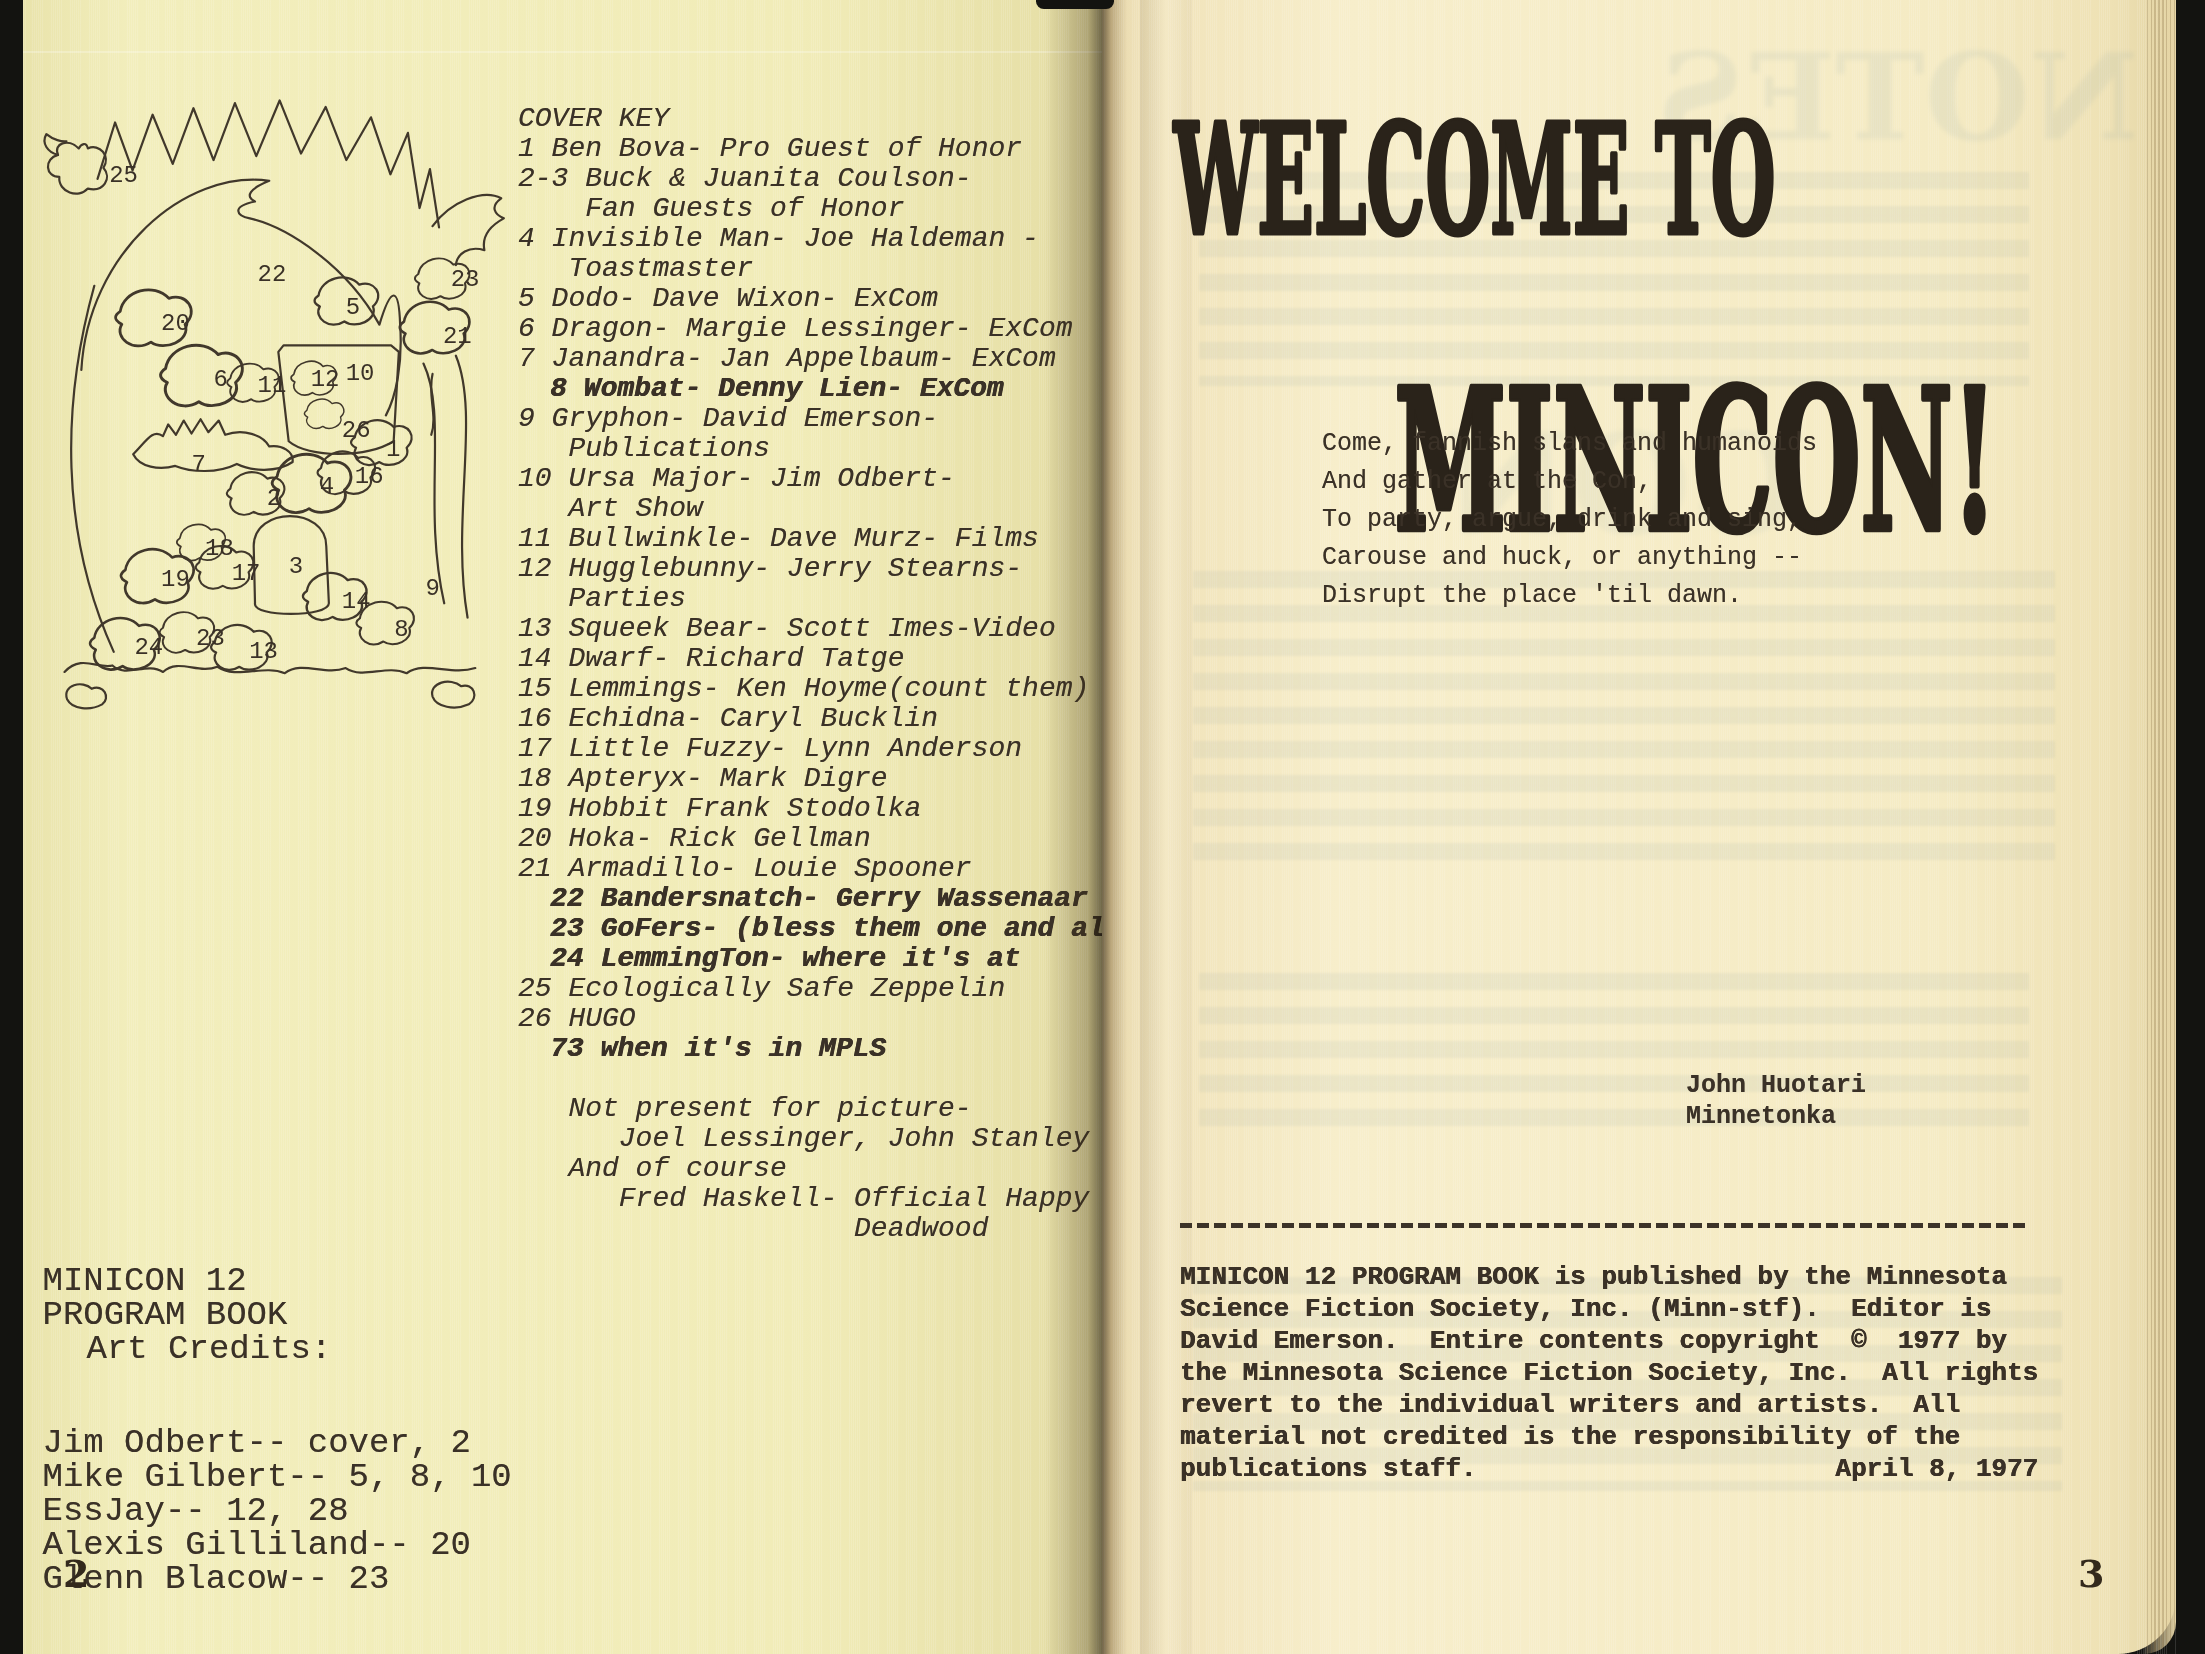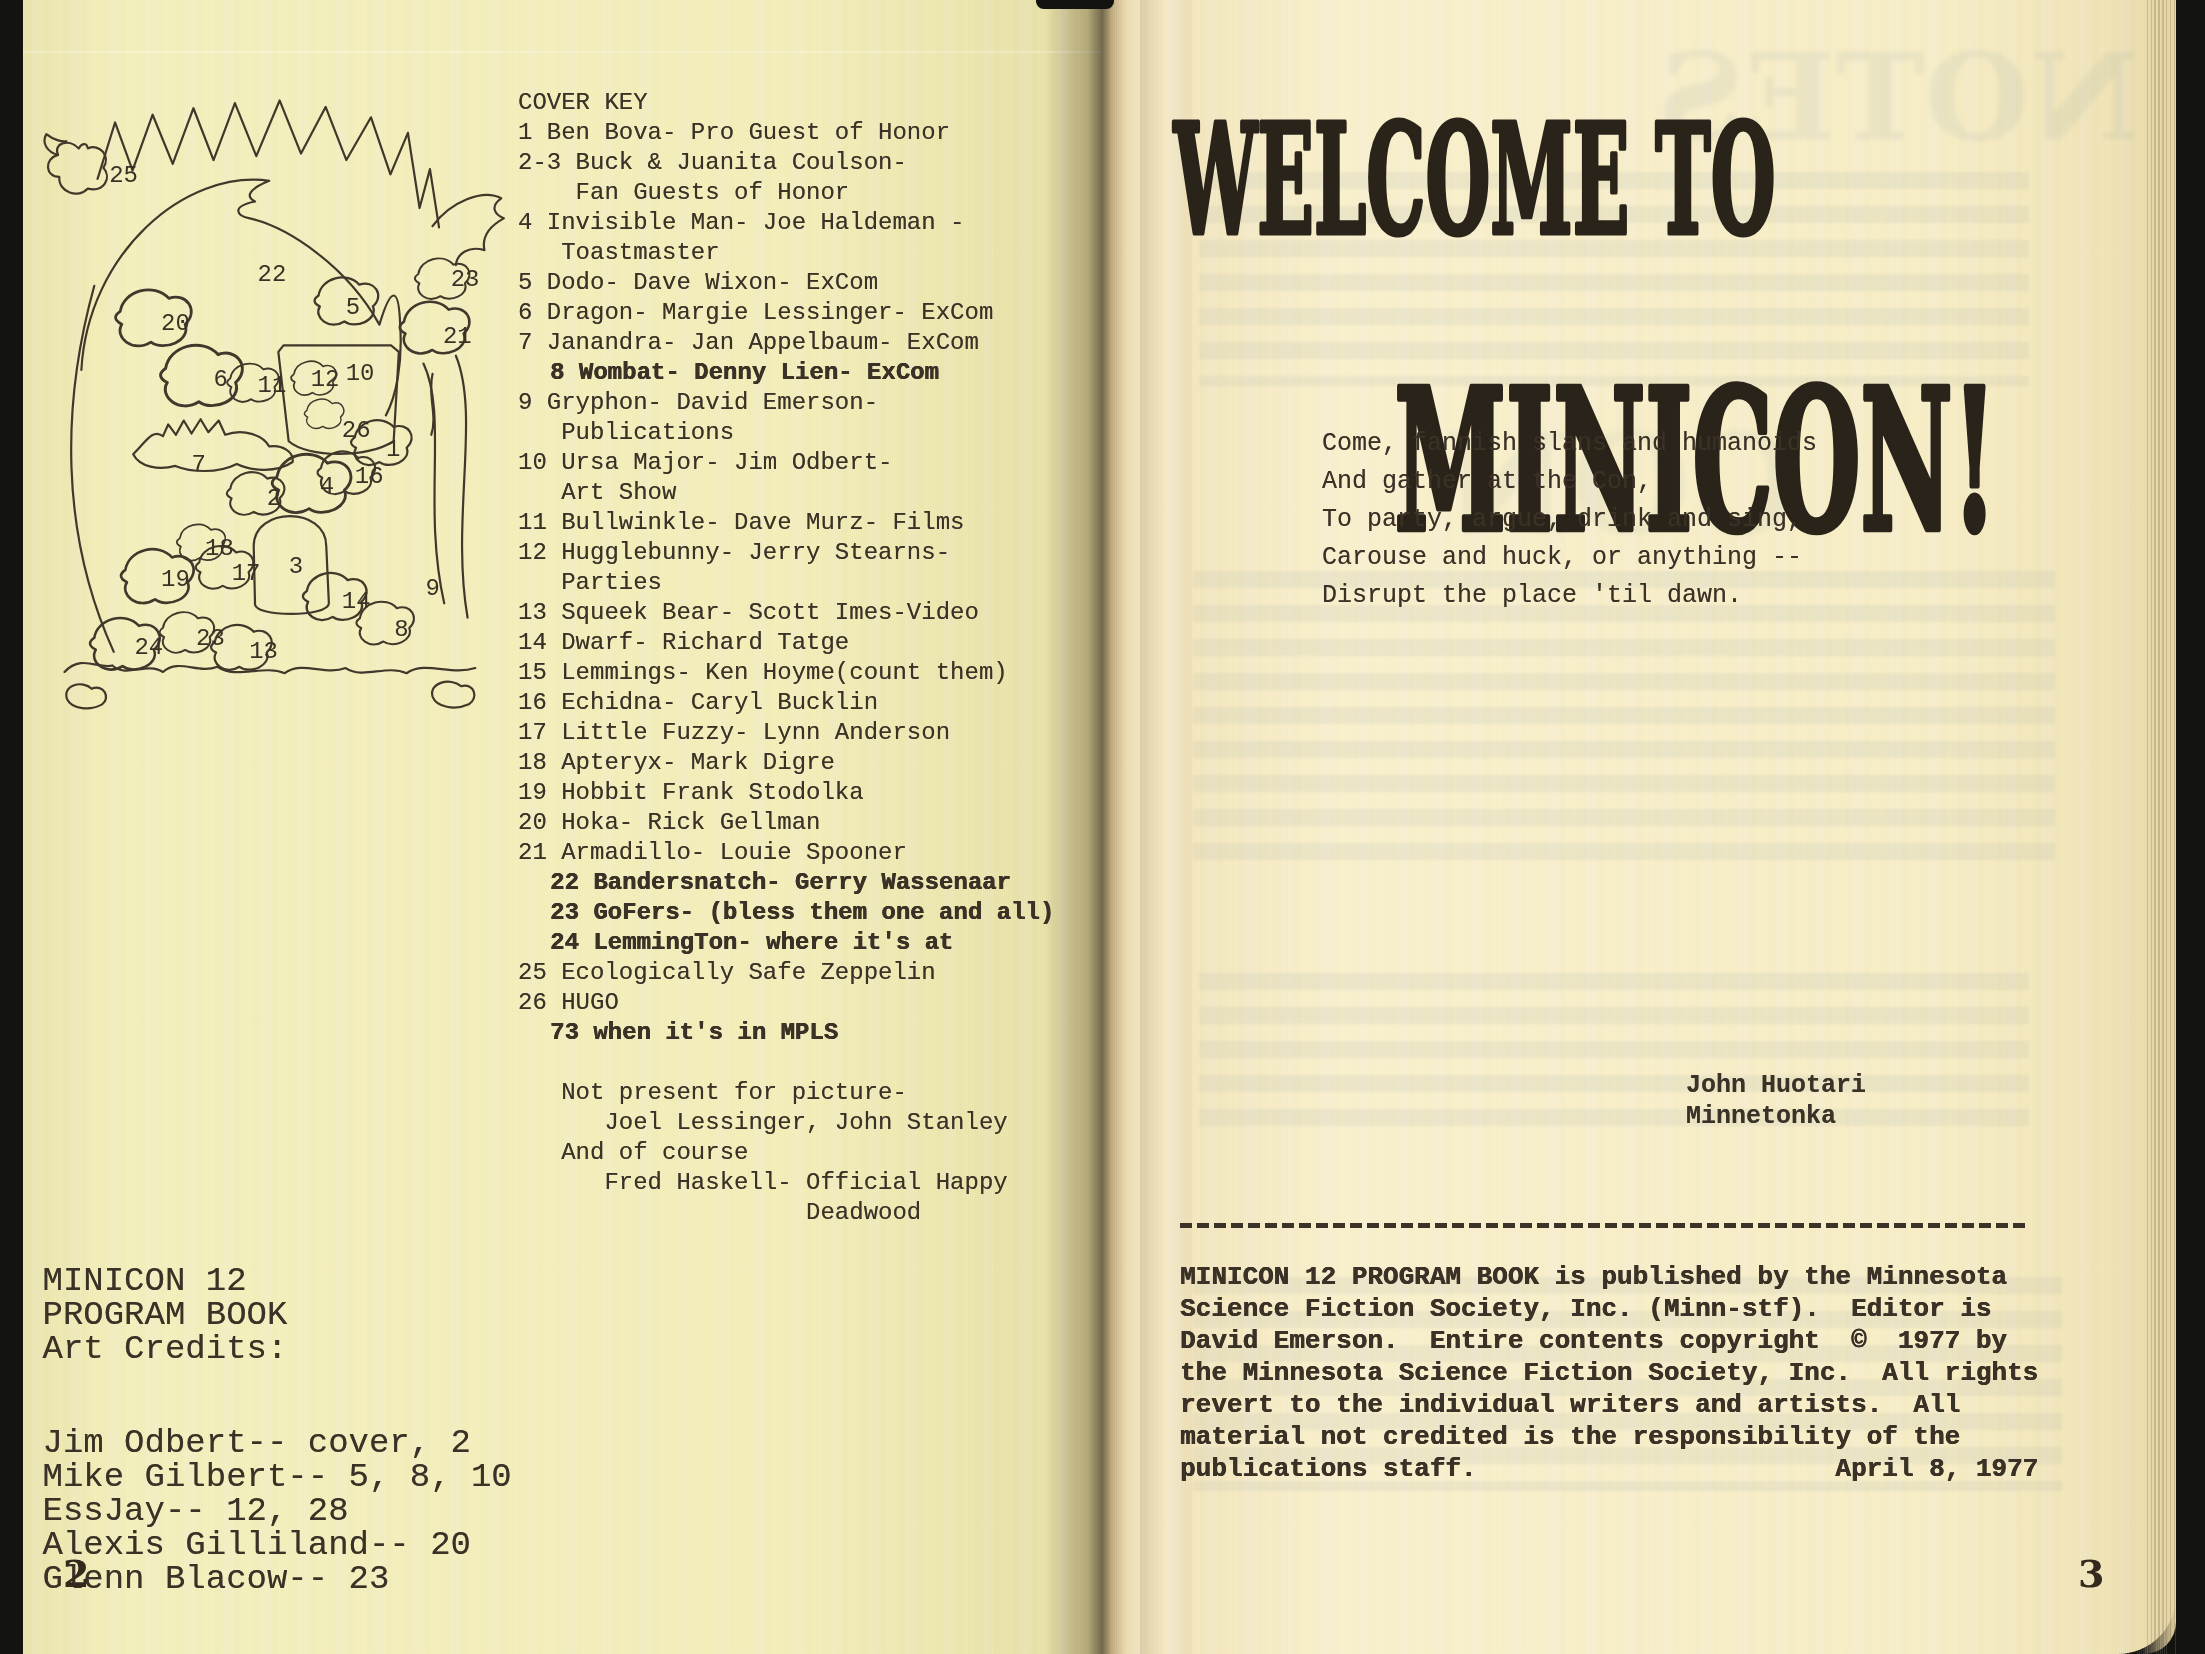--- a/index.html
+++ b/index.html
@@ -17,25 +17,25 @@
         background:repeating-linear-gradient(90deg,rgba(0,0,0,0) 0 2.6px,rgba(125,100,55,.28) 2.6px 3.9px),
                    linear-gradient(90deg,rgba(244,230,190,.1),#e6d5a6);}
   .gutter{position:absolute;top:0;left:1045px;width:114px;height:1654px;pointer-events:none;
         background:linear-gradient(90deg,rgba(60,45,18,0) 0%,rgba(60,45,18,.28) 38%,rgba(25,18,6,.55) 50%,
                    rgba(80,60,30,.25) 58%,rgba(255,250,225,.18) 72%,rgba(60,45,18,0) 100%);}
   .crease{position:absolute;left:0;top:51px;width:100%;height:1.9px;background:rgba(255,255,255,.5);opacity:.5;}
   .fold-shadow{position:absolute;left:38px;top:0;width:52px;height:100%;pointer-events:none;
         background:linear-gradient(90deg,rgba(95,72,36,.16),rgba(255,252,235,.22),rgba(95,72,36,.05));}
 
   .tw{position:absolute;color:#3a3127;white-space:pre;text-shadow:0 0 0.6px rgba(58,49,39,.55);}
-  .key{left:495px;top:88px;font-size:24px;line-height:30px;}
+  .key{left:495px;top:104px;font-size:28px;line-height:30px;font-style:italic;}
   .kline{white-space:pre;}
   .dbl{font-weight:bold;text-shadow:0.5px 0 0 currentColor,0 0 0.6px rgba(40,32,22,.8);margin-left:32px;}
   .credits{left:19.5px;top:1264px;font-size:34px;line-height:34px;}
-  .cline:nth-child(3){margin-bottom:60px;}
+  .cline:nth-child(3){margin-bottom:60px;margin-left:44px;}
   .pagenum{position:absolute;font-family:"DejaVu Serif","Liberation Serif",serif;font-weight:bold;
         font-size:38px;color:#33291c;}
   .left-num{left:40px;top:1551px;}
   .right-num{left:976px;top:1551px;}
 
   .title{position:absolute;overflow:visible;}
   .t1{left:71px;top:97px;width:613px;height:165px;}
   .t2{left:292px;top:370px;width:613px;height:204px;}
   .title text{font-family:"DejaVu Serif","Liberation Serif",serif;font-weight:bold;fill:#2a231a;
         stroke:#2a231a;stroke-linejoin:round;paint-order:stroke;}

